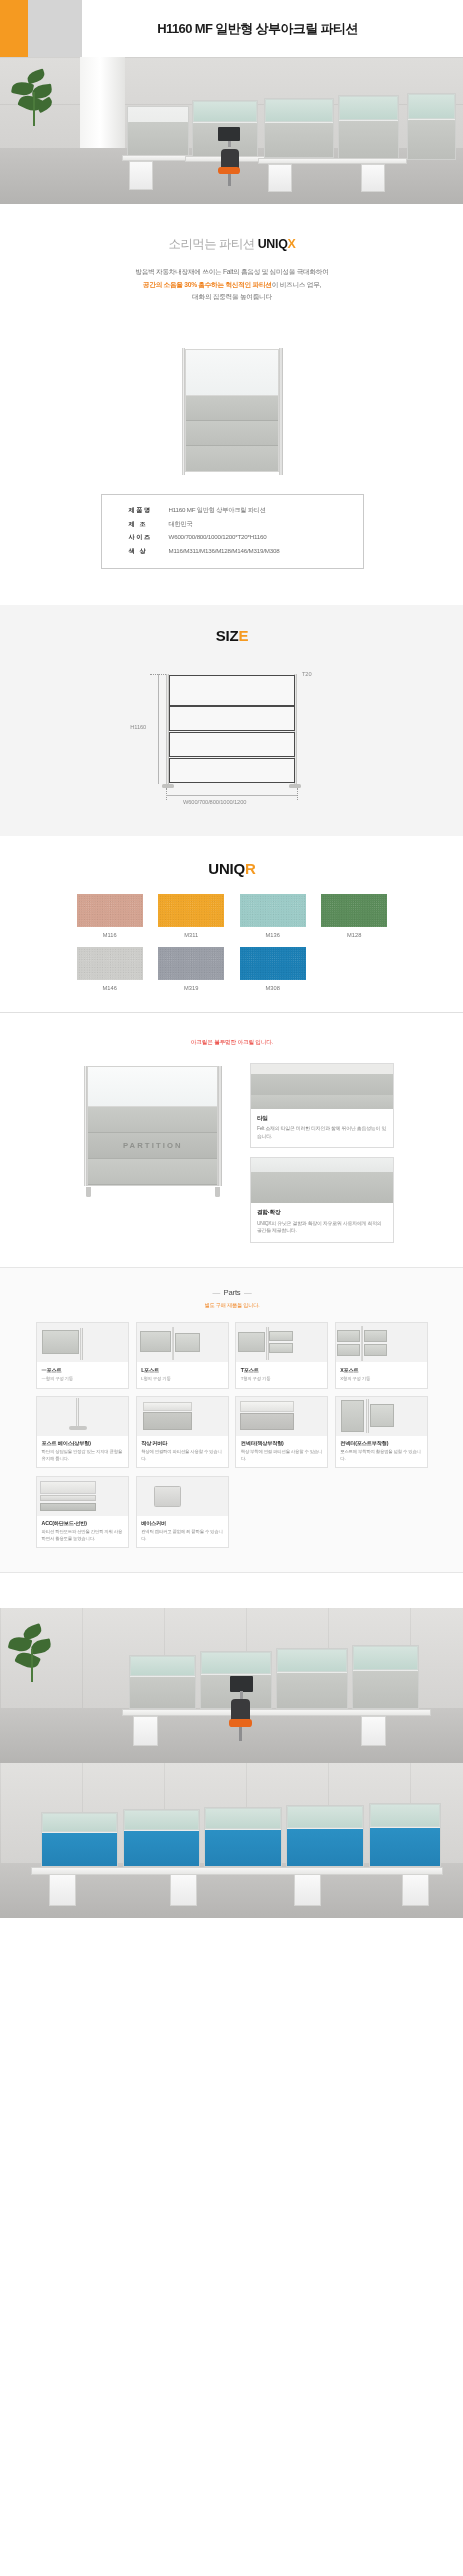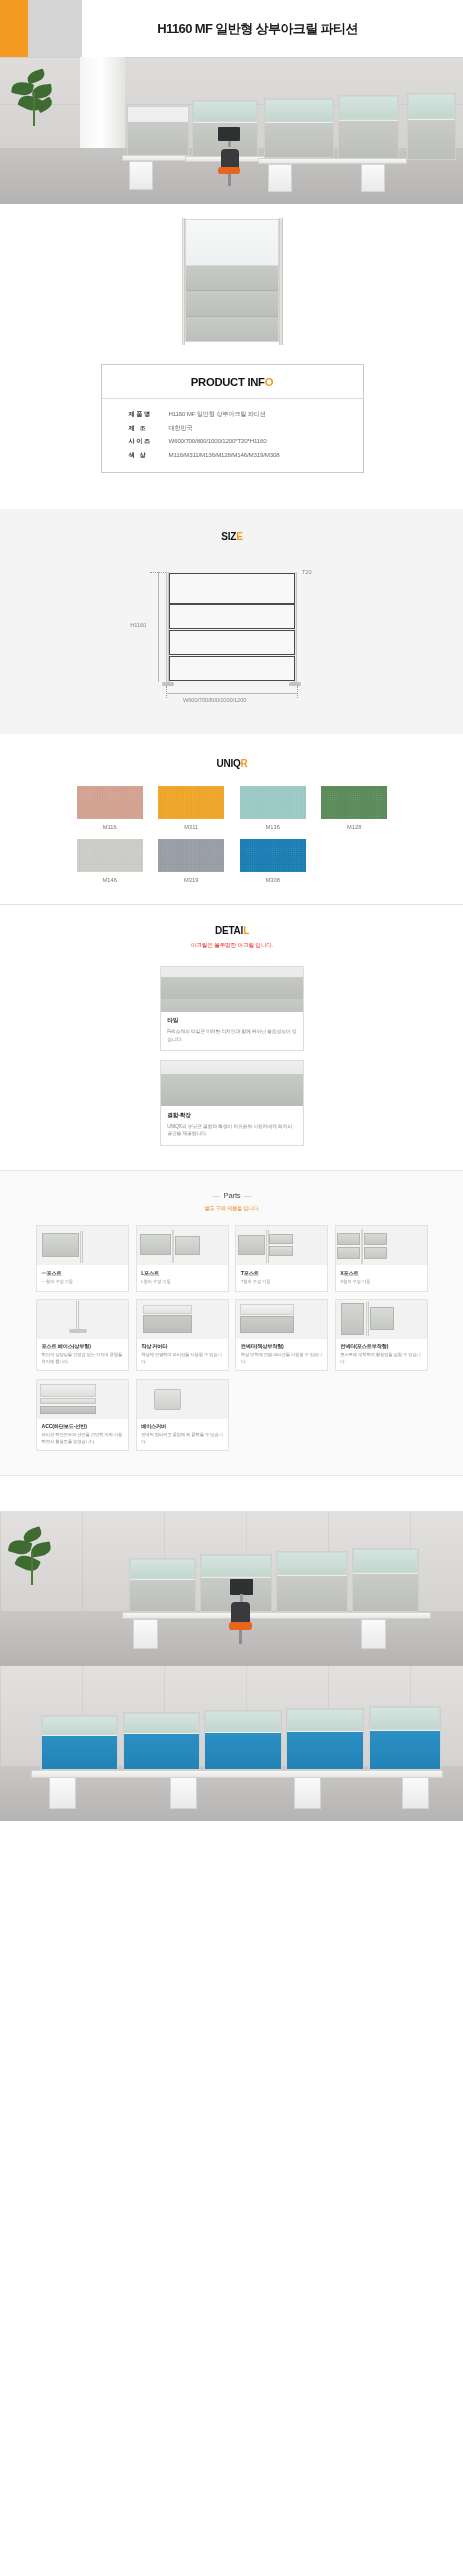--- a/index.html
+++ b/index.html
@@ -95,21 +95,21 @@
   .info-head .t { font-size: 11.3px; font-weight: 800; letter-spacing:-0.3px; color:#141414; }
   .info-head .t .o { color:#f59a21; }
   .info-body { padding: 11.3px 0 12.4px 27px; }
   .info-row { display:flex; align-items:baseline; margin-bottom: 4.6px; font-size: 6.2px; }
   .info-row:last-child { margin-bottom:0; }
   .info-label { width: 40px; font-weight:700; color:#2d2d2d; letter-spacing:1.5px; }
   .info-value { color:#6b6b6b; letter-spacing:-0.2px; }
 
   
   .size-sec { background:#f4f4f4; padding: 21.6px 0 20.6px; text-align:center; }
-  .sec-title { font-size: 10px; font-weight: 800; color:#141414; letter-spacing:-0.2px; }
+  .sec-title { font-size: 15px; font-weight: 800; color:#141414; letter-spacing:-0.2px; }
   .sec-title .accent { color:#f59a21; }
   .size-diagram { position:relative; width: 222px; height: 155px; margin: 16.5px auto 0; }
   .dim-line { position:absolute; background:#b5b5b5; }
   .dim-dot { position:absolute; border-top:0.5px dotted #9a9a9a; }
   .dim-dot-v { position:absolute; border-left:0.5px dotted #9a9a9a; }
   .dim-text { position:absolute; font-size:5.7px; color:#8c8c8c; letter-spacing:-0.1px; white-space:nowrap; }
   .dg-post { position:absolute; width:3.1px; background:linear-gradient(90deg,#bdbdbb,#e6e6e5,#b6b6b4); }
   .dg-foot { position:absolute; width:12.4px; height:3.6px; background:#c2c2c0; border-radius:1.5px; }
   .dg-body { position:absolute; border:0.5px solid #4a4a4a; background:#f8f8f8; }
 
@@ -228,39 +228,46 @@
     <div class="pt pt-glass" style="left:339px;top:39px;width:59px;height:24px"></div>
     <div class="pt pt-felt" style="left:339px;top:64px;width:59px;height:37px"></div>
     <div class="pt pt-desk" style="left:258px;top:101px;width:149px;height:6.2px"></div>
     <div class="pt pt-ped" style="left:268px;top:107px;width:24px;height:28px"></div>
     <div class="pt pt-ped" style="left:361px;top:107px;width:24px;height:28px"></div>
     <div class="pt pt-panel" style="left:407px;top:36px;width:49px;height:67px"></div>
     <div class="pt pt-glass" style="left:408px;top:37px;width:47px;height:25px"></div>
     <div class="pt pt-felt" style="left:408px;top:63px;width:47px;height:39px"></div>
   </div>
 
+  <div class="intro">
+    <div class="intro-title">
+      <span class="soft">소리먹는 파티션 </span><span class="brand"><span>UNIQ</span><span class="x">X</span></span>
+    </div>
+    <div class="intro-desc">
+      <div>방음벽 자동차내장재에 쓰이는 Falt의 흡음성 및 심미성을 극대화하여</div>
+      <div><span class="hl">공간의 소음을 30% 흡수하는 혁신적인 파티션</span><span>이 비즈니스 업무,</span></div>
+      <div>대화의 집중력을 높여줍니다</div>
+    </div>
+  </div>
 
   <div class="prod-shot">
     <div class="shot-frame">
       <div class="shot-post l"></div>
       <div class="shot-post r"></div>
       <div class="shot-body">
         <div class="shot-acr"></div>
         <div class="shot-felt"></div>
         <div class="shot-felt"></div>
         <div class="shot-felt"></div>
       </div>
     </div>
   </div>
 
   <div class="info-wrap">
     <div class="info-box">
-      <div class="info-head">
-        <span class="t"><span>PRODUCT INF</span><span class="o">O</span></span>
-      </div>
       <div class="info-body">
         <div class="info-row">
           <div class="info-label">제품명</div>
           <div class="info-value">H1160 MF 일반형 상부아크릴 파티션</div>
         </div>
         <div class="info-row">
           <div class="info-label">제 조</div>
           <div class="info-value">대한민국</div>
         </div>
         <div class="info-row">
@@ -331,24 +338,39 @@
         <div class="swatch-label">M319</div>
       </div>
       <div class="swatch-cell">
         <div class="swatch" style="background: rgb(27, 127, 181);"></div>
         <div class="swatch-label">M308</div>
       </div>
     </div>
   </div>
 
   <div class="detail-sec">
-    <div class="sec-title" style="text-align:center"><span>DETAI</span><span class="accent">L</span></div>
     <div class="detail-note">아크릴은 불투명한 아크릴 입니다.</div>
 
     <div class="detail-body">
+      <div class="detail-left">
+        <div class="dl-frame">
+          <div class="dl-post" style="left:0"></div>
+          <div class="dl-post" style="right:0"></div>
+          <div class="dl-inner">
+            <div class="dl-acr"></div>
+            <div class="dl-felt"></div>
+            <div class="dl-felt mid">
+              <span class="dl-word">PARTITION</span>
+            </div>
+            <div class="dl-felt"></div>
+          </div>
+        </div>
+        <div class="dl-leg" style="left:15.5px"></div>
+        <div class="dl-leg" style="right:15.5px"></div>
+      </div>
 
       <div class="detail-right">
         <div class="dcard">
           <div class="dcard-img">
             
           </div>
           <div class="dcard-txt">
             <div class="dcard-title">타일</div>
             <div class="dcard-desc">Felt 소재의 타일은 미려한 디자인과 함께 뛰어난 흡음성능이 있습니다.</div>
           </div>

